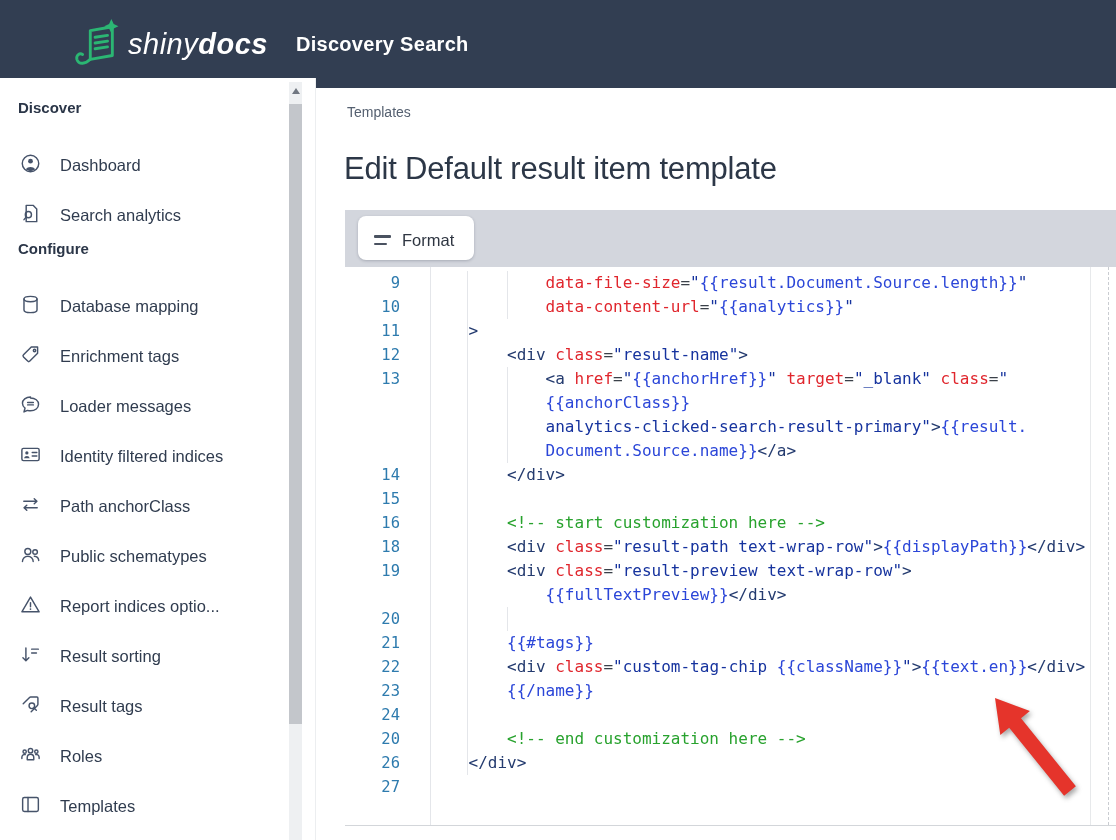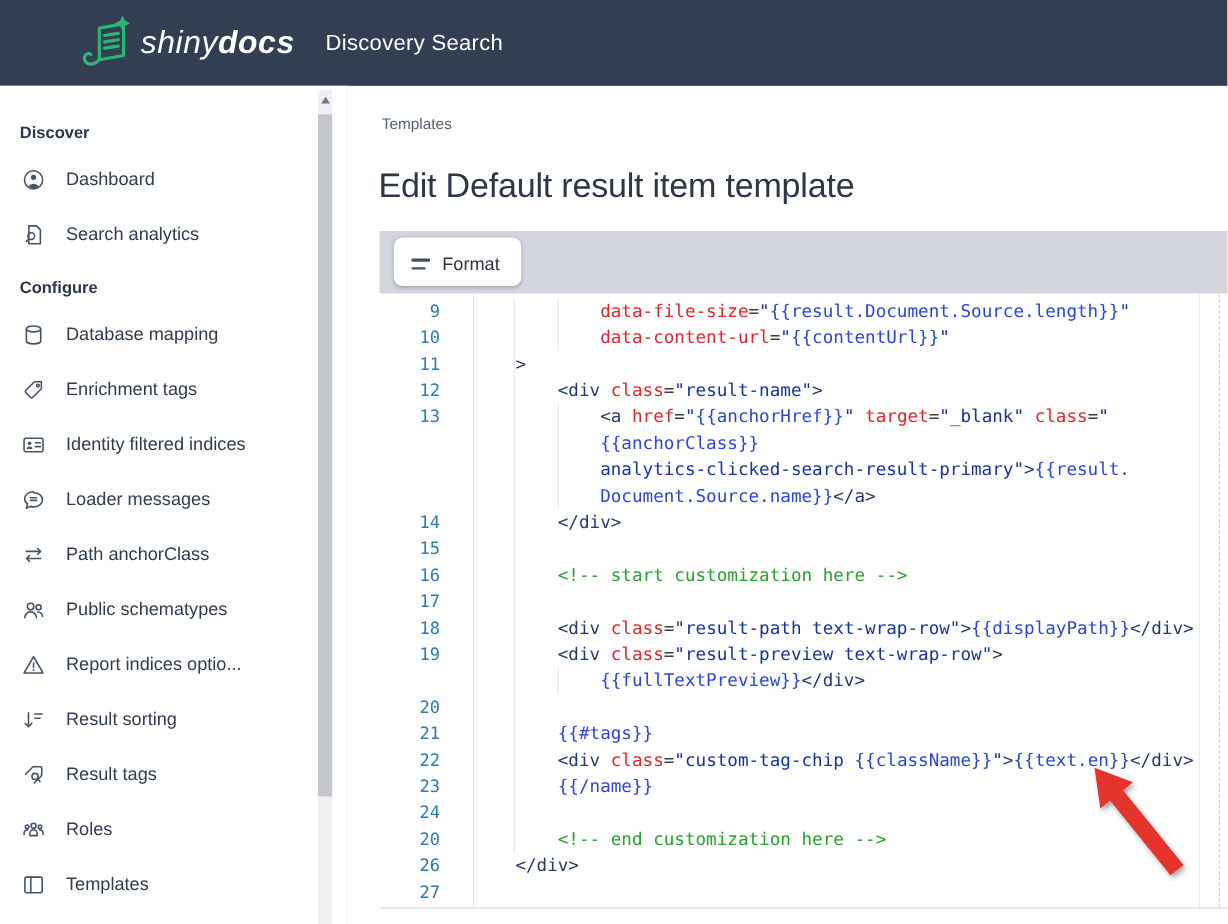--- a/index.html
+++ b/index.html
@@ -2,34 +2,34 @@
 <html><head>
 <meta charset="utf-8">
 <style>
   * { box-sizing: border-box; }
   html,body { margin:0; padding:0; }
   body {
     width:1116px; height:840px; overflow:hidden; position:relative;
     background:#ffffff; font-family:"Liberation Sans", sans-serif;
   }
   
-  .header { position:absolute; left:0; top:0; width:1116px; height:78px;
+  .header { position:absolute; left:0; top:0; width:1116px; height:88px;
     background:#323e52; display:flex; align-items:center; }
   .logo-wrap { display:flex; align-items:center; margin-left:74px; }
   .brand { font-style:italic; color:#fff; font-size:29px; margin-left:8px; letter-spacing:.5px; }
   .brand .thin { font-weight:300; }
   .brand .bold { font-weight:700; }
-  .app-title { color:#fff; font-size:20px; font-weight:400; margin-left:28px; letter-spacing:.3px; }
+  .app-title { color:#fff; font-size:20px; font-weight:700; margin-left:28px; letter-spacing:.3px; }
   
   .sidebar { position:absolute; left:0; top:78px; width:316px; height:762px;
-    background:#fff; border-right:1px solid #eceef0; padding-top:31px; }
+    background:#fff; border-right:1px solid #eceef0; padding-top:18px; }
   .section-label { height:24px; line-height:24px; padding-left:18px;
     font-size:15px; font-weight:700; color:#2b3648; margin-bottom:5px; }
   .section-gap { height:12px; }
-  .side-item { height:50px; display:flex; align-items:center; cursor:pointer; }
+  .side-item { height:50px; display:flex; align-items:flex-end; cursor:pointer; }
   .side-icon { width:24px; height:24px; margin-left:19px; flex:0 0 24px; display:flex; align-items:center; }
   .side-label { margin-left:17px; font-size:16.5px; color:#303c4f; white-space:nowrap; }
   
   .sb-track { position:absolute; left:289px; top:4px; width:13px; height:758px; background:#eef0f2; }
   .sb-up { position:absolute; left:0; top:0; width:13px; height:18px; display:flex; align-items:center; justify-content:center; }
   .sb-up::after { content:""; width:0; height:0; border-left:4px solid transparent;
     border-right:4px solid transparent; border-bottom:6px solid #707781; }
   .sb-thumb { position:absolute; left:0; top:22px; width:13px; height:620px; background:#c3c6cb; }
   
   .breadcrumb { position:absolute; left:347px; top:104px; font-size:14px; color:#556070; cursor:pointer; }
@@ -128,36 +128,36 @@
           <svg width="23" height="23" viewBox="0 0 24 24" fill="none" stroke="#46536a" stroke-width="1.5" stroke-linecap="round" stroke-linejoin="round">
             <path d="M12.8 4.2h6.6v6.6l-8.1 8.1a1.6 1.6 0 0 1-2.26 0L4.7 14.56a1.6 1.6 0 0 1 0-2.26z"></path>
             <circle cx="16.2" cy="7.8" r="1.25"></circle>
           </svg>
         </span>
         <span class="side-label">Enrichment tags</span>
       </div>
       <div class="side-item">
         <span class="side-icon">
           <svg width="23" height="23" viewBox="0 0 24 24" fill="none" stroke="#46536a" stroke-width="1.5" stroke-linecap="round" stroke-linejoin="round">
+            <path d="M12 4.2c-4.9 0-8.4 2.9-8.4 6.6 0 2 1 3.7 2.7 4.9L5.2 19.8l3.6-1.7c1 .3 2 .5 3.2.5 4.9 0 8.4-2.9 8.4-6.8s-3.5-6.6-8.4-6.6z"></path>
+            <path d="M9 9.9h6M9 12.4h6"></path>
+          </svg>
+        </span>
+        <span class="side-label">Loader messages</span>
+      </div>
+      <div class="side-item">
+        <span class="side-icon">
+          <svg width="23" height="23" viewBox="0 0 24 24" fill="none" stroke="#46536a" stroke-width="1.5" stroke-linecap="round" stroke-linejoin="round">
             <rect x="3" y="5.6" width="18" height="12.8" rx="1.6"></rect>
             <circle cx="8.2" cy="10.4" r="1.7" fill="#46536a" stroke="none"></circle>
             <path d="M5.2 15.9a3.1 3.1 0 0 1 6 0z" fill="#46536a" stroke="none"></path>
             <path d="M13.8 9.9h4.8M13.8 13.6h4.8"></path>
           </svg>
         </span>
         <span class="side-label">Identity filtered indices</span>
-      </div>
-      <div class="side-item">
-        <span class="side-icon">
-          <svg width="23" height="23" viewBox="0 0 24 24" fill="none" stroke="#46536a" stroke-width="1.5" stroke-linecap="round" stroke-linejoin="round">
-            <path d="M12 4.2c-4.9 0-8.4 2.9-8.4 6.6 0 2 1 3.7 2.7 4.9L5.2 19.8l3.6-1.7c1 .3 2 .5 3.2.5 4.9 0 8.4-2.9 8.4-6.8s-3.5-6.6-8.4-6.6z"></path>
-            <path d="M9 9.9h6M9 12.4h6"></path>
-          </svg>
-        </span>
-        <span class="side-label">Loader messages</span>
       </div>
       <div class="side-item">
         <span class="side-icon">
           <svg width="23" height="23" viewBox="0 0 24 24" fill="none" stroke="#46536a" stroke-width="1.5" stroke-linecap="round" stroke-linejoin="round">
             <path d="M5 8.6h13.6M15.9 5.9l2.8 2.7-2.8 2.7"></path>
             <path d="M19 15.4H5.4M8.1 12.7 5.3 15.4l2.8 2.7"></path>
           </svg>
         </span>
         <span class="side-label">Path anchorClass</span>
       </div>
@@ -260,21 +260,21 @@
     <div class="guide g2c"></div>
     <div class="guide print-margin"></div>
     <div class="dash-edge"></div>
     <div id="code-rows">
         <div class="row">
           <span class="ln">9</span>
           <span class="code">            <span class="tok-attr">data-file-size</span><span class="tok-pun">=</span><span class="tok-str">"</span><span class="tok-mus">{{result.Document.Source.length}}</span><span class="tok-str">"</span></span>
         </div>
         <div class="row">
           <span class="ln">10</span>
-          <span class="code">            <span class="tok-attr">data-content-url</span><span class="tok-pun">=</span><span class="tok-str">"</span><span class="tok-mus">{{contentUrl}}</span><span class="tok-str">"</span></span>
+          <span class="code">            <span class="tok-attr">data-content-url</span><span class="tok-pun">=</span><span class="tok-str">"</span><span class="tok-mus">{{analytics}}</span><span class="tok-str">"</span></span>
         </div>
         <div class="row">
           <span class="ln">11</span>
           <span class="code">    <span class="tok-tag">&gt;</span></span>
         </div>
         <div class="row">
           <span class="ln">12</span>
           <span class="code">        <span class="tok-tag">&lt;div</span><span class="tok-pun"> </span><span class="tok-attr">class</span><span class="tok-pun">=</span><span class="tok-str">"result-name"</span><span class="tok-tag">&gt;</span></span>
         </div>
         <div class="row">
@@ -297,24 +297,20 @@
           <span class="ln">14</span>
           <span class="code">        <span class="tok-tag">&lt;/div&gt;</span></span>
         </div>
         <div class="row">
           <span class="ln">15</span>
           <span class="code"></span>
         </div>
         <div class="row">
           <span class="ln">16</span>
           <span class="code">        <span class="tok-com">&lt;!-- start customization here --&gt;</span></span>
-        </div>
-        <div class="row">
-          <span class="ln">17</span>
-          <span class="code"></span>
         </div>
         <div class="row">
           <span class="ln">18</span>
           <span class="code">        <span class="tok-tag">&lt;div</span><span class="tok-pun"> </span><span class="tok-attr">class</span><span class="tok-pun">=</span><span class="tok-str">"result-path text-wrap-row"</span><span class="tok-tag">&gt;</span><span class="tok-mus">{{displayPath}}</span><span class="tok-tag">&lt;/div&gt;</span></span>
         </div>
         <div class="row">
           <span class="ln">19</span>
           <span class="code">        <span class="tok-tag">&lt;div</span><span class="tok-pun"> </span><span class="tok-attr">class</span><span class="tok-pun">=</span><span class="tok-str">"result-preview text-wrap-row"</span><span class="tok-tag">&gt;</span></span>
         </div>
         <div class="row">

